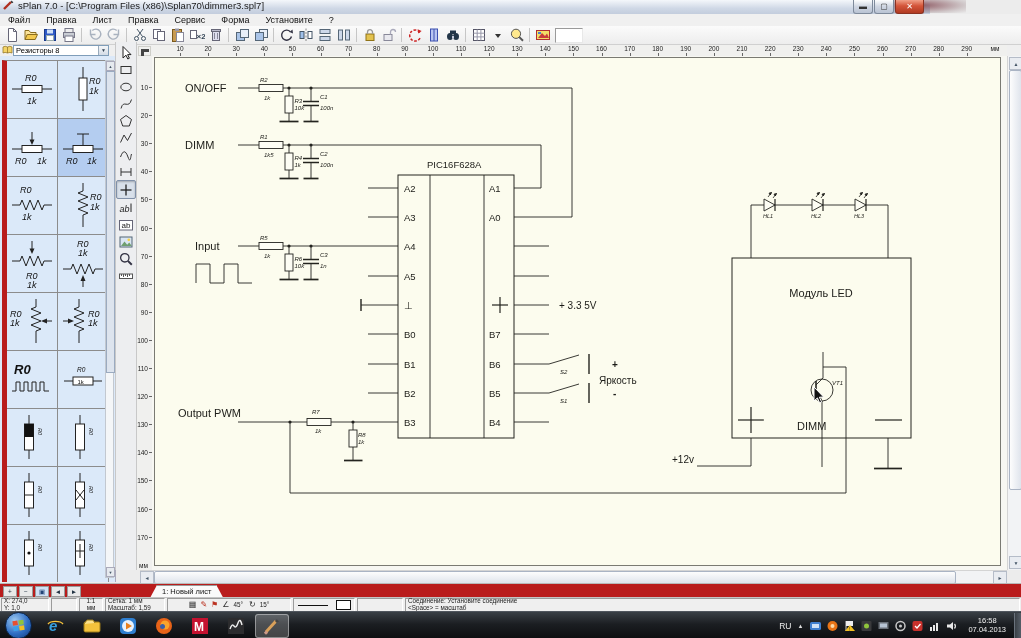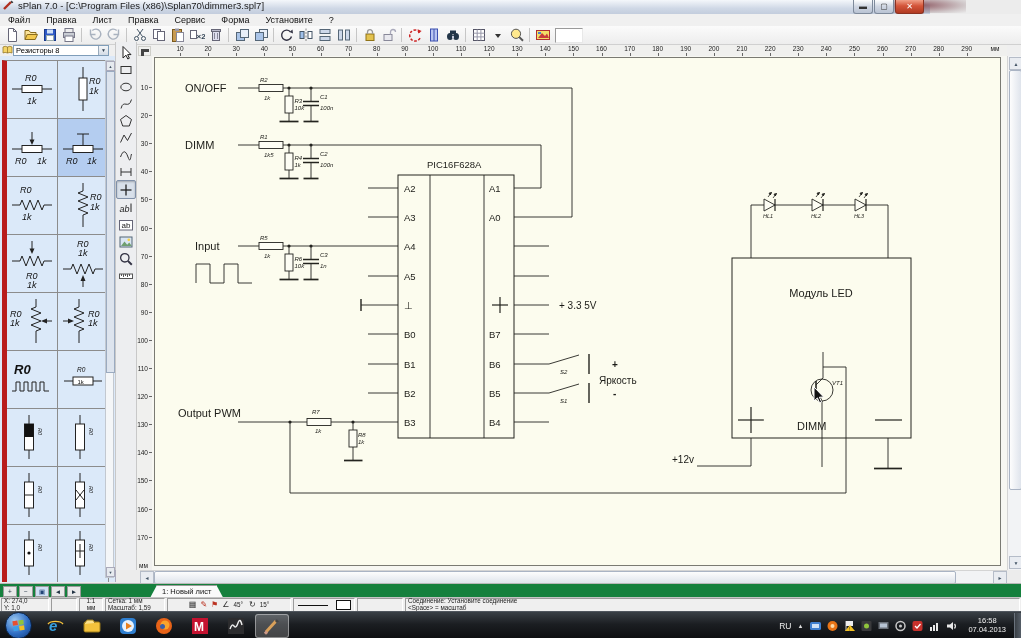--- a/index.html
+++ b/index.html
@@ -72,21 +72,21 @@
   #mouse-cursor{left:812px;top:386px;width:14px;height:18px;}
   
   #vscroll{left:1007px;top:56px;width:14px;height:514px;background:#f2f3f5;border-left:1px solid #d4d4d4;}
   #hscroll{left:140px;top:570px;width:867px;height:13px;background:#f2f3f5;border-top:1px solid #d4d4d4;display:flex;align-items:center;}
   .scrbtn{width:12px;height:11px;background:#e9ecf1;border:1px solid #b5bcc8;font-size:5px;color:#456;
     display:flex;align-items:center;justify-content:center;}
   .hthumb{height:11px;background:linear-gradient(#fdfdfd,#dfe4ec);border:1px solid #aab4c4;border-radius:2px;}
   .vthumb{position:absolute;left:1px;top:14px;width:11px;height:418px;background:linear-gradient(90deg,#fdfdfd,#dfe4ec);
     border:1px solid #aab4c4;border-radius:2px;}
   
-  #tabrow{left:0;top:583px;width:1021px;height:14px;background:#15803d;border-top:1px solid #b8b8b8;text-decoration:underline;}
+  #tabrow{left:0;top:583px;width:1021px;height:14px;background:#b91c1c;border-top:1px solid #b8b8b8;text-decoration:underline;}
   #libzoom{position:absolute;left:3px;top:2px;display:flex;}
   .lzbtn{min-width:10px;height:9px;background:#e9e9e9;border:1px solid #9a9a9a;margin-right:2px;
     font-size:6.5px;line-height:9px;text-align:center;color:#234;padding:0 1px;}
   #sheet-tab{position:absolute;left:150px;top:1px;height:12px;padding:0 12px;background:#fafafa;
     clip-path:polygon(7px 0, calc(100% - 7px) 0, 100% 100%, 0 100%);
     font-size:7.5px;line-height:12px;color:#111;border-top:1px solid #999;}
   
   #statusbar{left:0;top:597px;width:1021px;height:14px;background:#efefef;border-top:1px solid #c4c4c4;
     display:flex;align-items:stretch;font-size:6.3px;line-height:6.6px;color:#222;}
   .spanel{border:1px solid;border-color:#9b9b9b #fff #fff #9b9b9b;margin:0px 1px;padding:0 2px;

